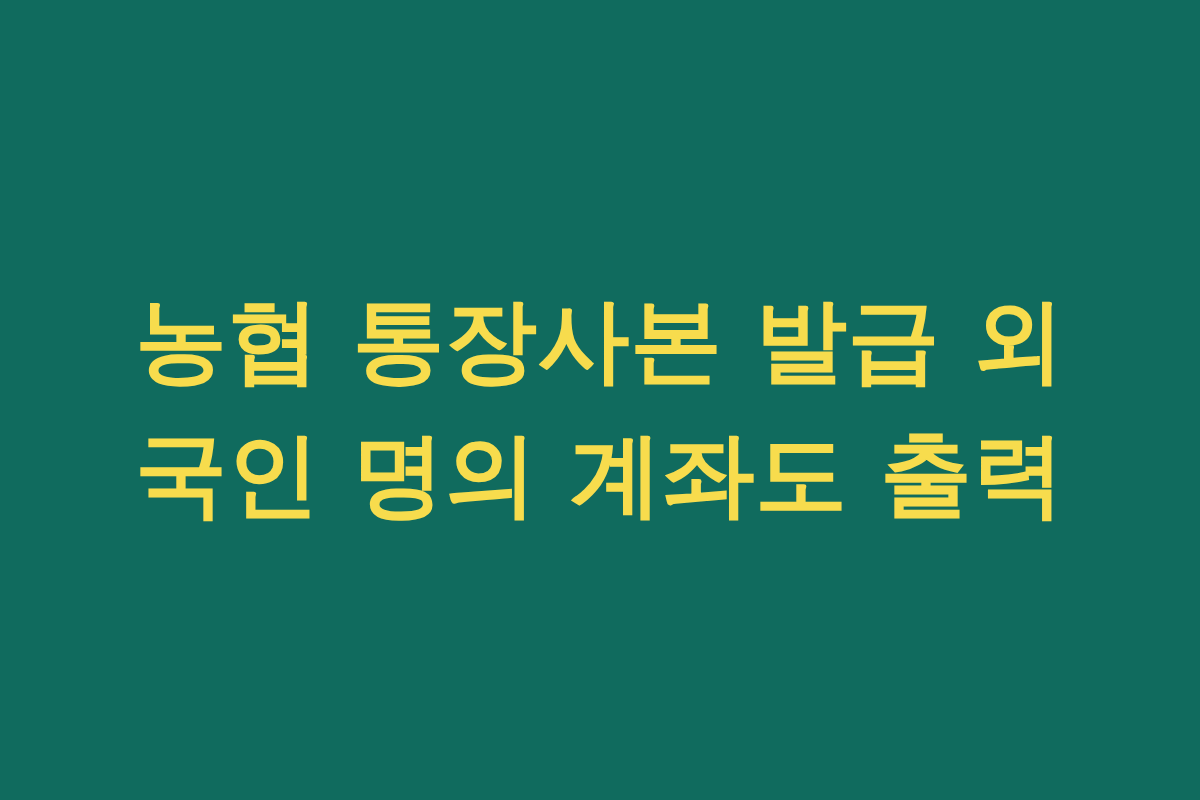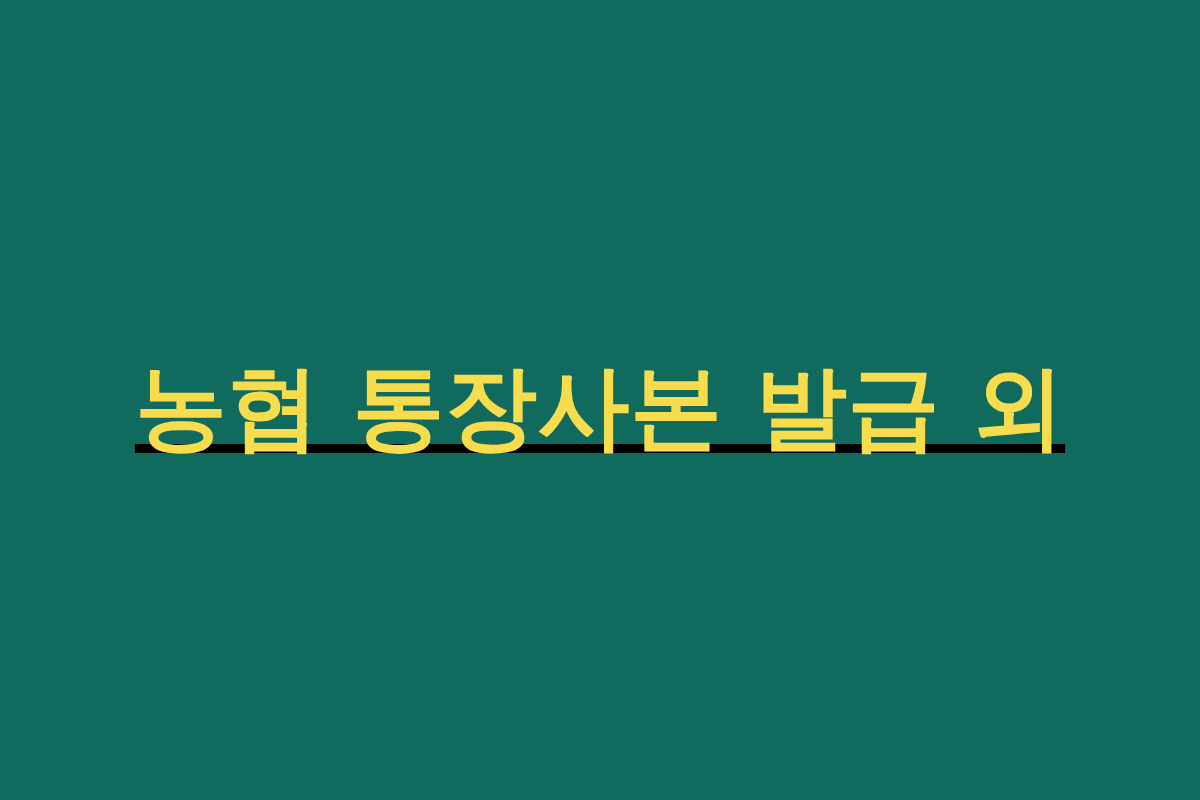--- a/index.html
+++ b/index.html
@@ -45,20 +45,21 @@
     white-space: nowrap;
     
     text-rendering: geometricPrecision;
   }
 </style>
 </head>
 <body>
 
 <div class="banner-card" style="background-color: rgb(16, 107, 94);">
 
-  <div class="banner-text-block" style="text-align: center; text-decoration: underline;">
+  <div class="banner-text-block" style="text-align: center;">
 
     <span class="banner-line" style="color: rgb(247, 220, 77);">농협 통장사본 발급 외</span>
 
+    <span class="banner-line" style="color: rgb(247, 220, 77);">국인 명의 계좌도 출력</span>
 
 
   </div>
 </div>
 
 </body></html>

